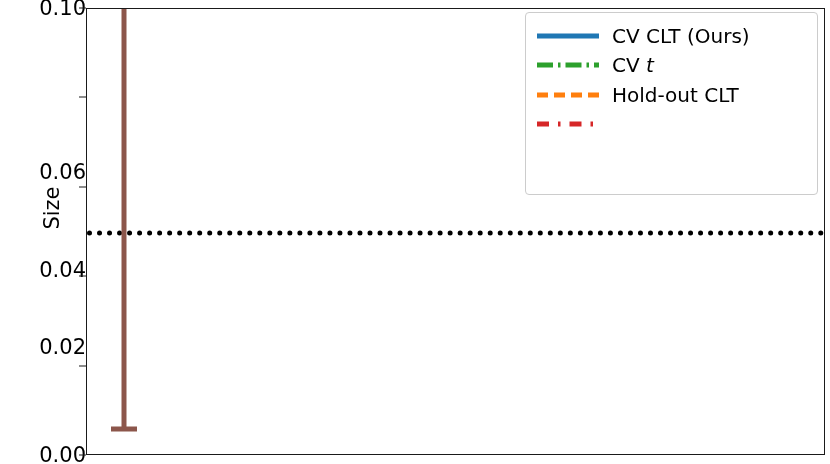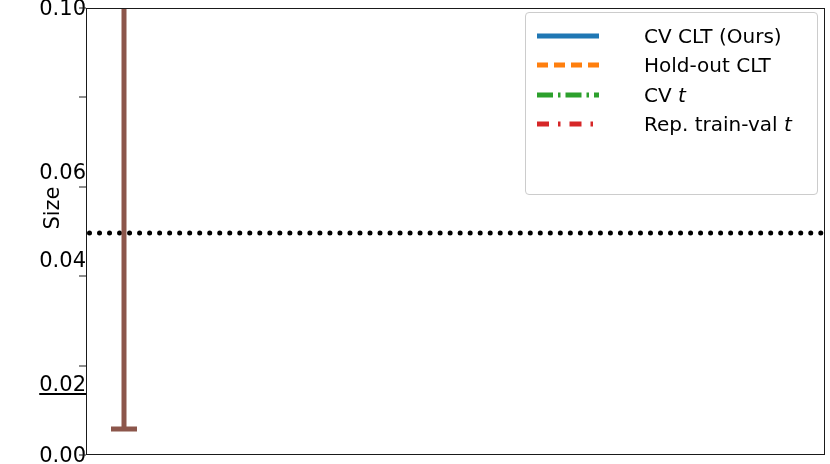--- a/index.html
+++ b/index.html
@@ -108,21 +108,20 @@
     background: #ffffff;
     border: 1.2px solid #cccccc;
     border-radius: 4px;
     box-sizing: border-box;
     padding: 8px 10px 8px 10px;
   }
   .legend-row {
     display: flex;
     align-items: center;
     height: 29.5px;
-    gap: 32px;
   }
   .legend-swatch {
     position: relative;
     width: 64px;
     height: 20px;
     flex: 0 0 64px;
     margin-right: 12px;
   }
   .legend-swatch svg {
     display: block;
@@ -140,23 +139,23 @@
 </head>
 <body>
 
 <div id="figure">
 
   <div id="ylabel">Size</div>
 
   <div id="ytick-layer">
       <div class="ytick-label" style="top: 455px;">0.00</div>
       <div class="ytick-mark" style="top: 455px;"></div>
-      <div class="ytick-label" style="top: 384px; text-decoration: underline;">0.02</div>
+      <div class="ytick-label" style="top: 347px;">0.02</div>
       <div class="ytick-mark" style="top: 365.6px;"></div>
-      <div class="ytick-label" style="top: 260px;">0.04</div>
+      <div class="ytick-label" style="top: 270px;">0.04</div>
       <div class="ytick-mark" style="top: 276.2px;"></div>
       <div class="ytick-label" style="top: 172px;">0.06</div>
       <div class="ytick-mark" style="top: 186.8px;"></div>
       <div class="ytick-mark" style="top: 97.4px;"></div>
       <div class="ytick-label" style="top: 8px;">0.10</div>
       <div class="ytick-mark" style="top: 8px;"></div>
     </div>
 
   <div id="axes">
     <div id="alpha-line" style="top: 223.5px; border-top-color: rgb(0, 0, 0);"></div>
@@ -171,36 +170,35 @@
         <div class="legend-swatch">
           <svg width="64" height="20" viewBox="0 0 64 20">
             <line x1="1" y1="10" x2="63" y2="10" stroke="#1f77b4" stroke-width="5" stroke-linecap="butt"></line>
           </svg>
         </div>
         <div class="legend-label">CV CLT (Ours)</div>
       </div>
       <div class="legend-row">
         <div class="legend-swatch">
           <svg width="64" height="20" viewBox="0 0 64 20">
+            <line x1="1" y1="10" x2="63" y2="10" stroke="#2ca02c" stroke-width="5" stroke-dasharray="16,5,2.5,5" stroke-linecap="butt"></line>
+          </svg>
+        </div>
+        <div class="legend-label"><span>CV </span><i>t</i></div>
+      </div>
+      <div class="legend-row">
+        <div class="legend-swatch">
+          <svg width="64" height="20" viewBox="0 0 64 20">
             <line x1="1" y1="10" x2="63" y2="10" stroke="#ff7f0e" stroke-width="5" stroke-dasharray="11,6" stroke-linecap="butt"></line>
           </svg>
         </div>
         <div class="legend-label">Hold-out CLT</div>
       </div>
       <div class="legend-row">
         <div class="legend-swatch">
           <svg width="64" height="20" viewBox="0 0 64 20">
-            <line x1="1" y1="10" x2="63" y2="10" stroke="#2ca02c" stroke-width="5" stroke-dasharray="16,5,2.5,5" stroke-linecap="butt"></line>
-          </svg>
-        </div>
-        <div class="legend-label"><span>CV </span><i>t</i></div>
-      </div>
-      <div class="legend-row">
-        <div class="legend-swatch">
-          <svg width="64" height="20" viewBox="0 0 64 20">
             <line x1="1" y1="10" x2="63" y2="10" stroke="#d62728" stroke-width="5" stroke-dasharray="12,9,2.5,9" stroke-linecap="butt"></line>
           </svg>
         </div>
-        <div class="legend-label"><span>Rep. train-val </span><i>t</i></div>
       </div>
     </div>
 
 </div>
 
 </body></html>

